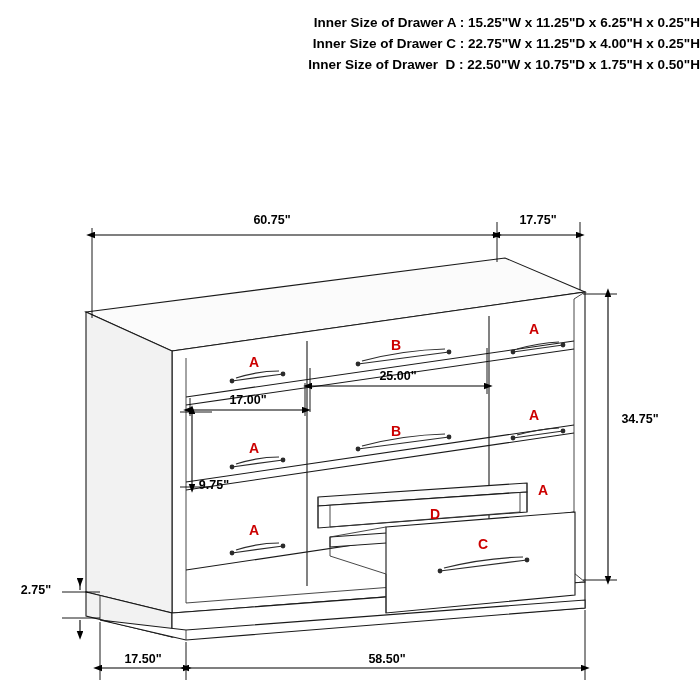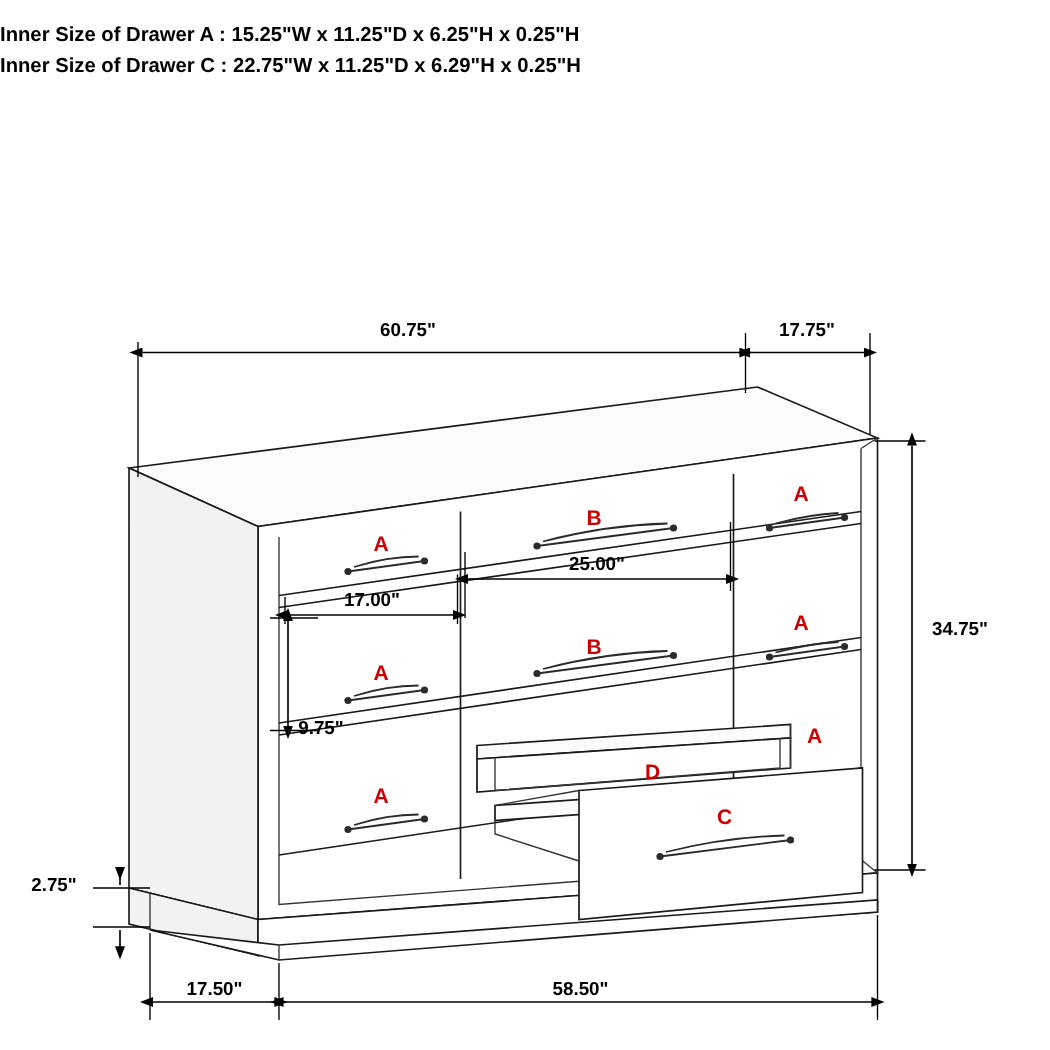--- a/index.html
+++ b/index.html
@@ -13,21 +13,21 @@
     height: 700px;
     background: #ffffff;
     font-family: "Liberation Sans", sans-serif;
     overflow: hidden;
   }
   .spec-list {
     position: absolute;
     top: 12px;
     left: 0;
     width: 700px;
-    text-align: left;
+    text-align: right;
   }
   .spec-line {
     font-size: 13.5px;
     font-weight: bold;
     color: #000000;
     line-height: 21px;
     white-space: pre;
   }
   svg.diagram {
     position: absolute;
@@ -93,21 +93,22 @@
     fill: #2b2b2b;
   }
 </style>
 </head>
 <body>
 
 <div id="page">
 
   <div class="spec-list">
     <div class="spec-line">Inner Size of Drawer A : 15.25"W x 11.25"D x 6.25"H x 0.25"H</div>
-    <div class="spec-line">Inner Size of Drawer C : 22.75"W x 11.25"D x 6.29"H x 0.25"H</div>
+    <div class="spec-line">Inner Size of Drawer C : 22.75"W x 11.25"D x 4.00"H x 0.25"H</div>
+    <div class="spec-line">Inner Size of Drawer  D : 22.50"W x 10.75"D x 1.75"H x 0.50"H</div>
   </div>
 
   <svg class="diagram" viewBox="0 0 700 700">
     <defs>
       <marker id="arrL" markerWidth="9" markerHeight="9" refX="8" refY="3" orient="auto" markerUnits="strokeWidth">
         <path d="M8,0 L0,3 L8,6 z" fill="#000000"></path>
       </marker>
       <marker id="arrR" markerWidth="9" markerHeight="9" refX="1" refY="3" orient="auto" markerUnits="strokeWidth">
         <path d="M0,0 L8,3 L0,6 z" fill="#000000"></path>
       </marker>

